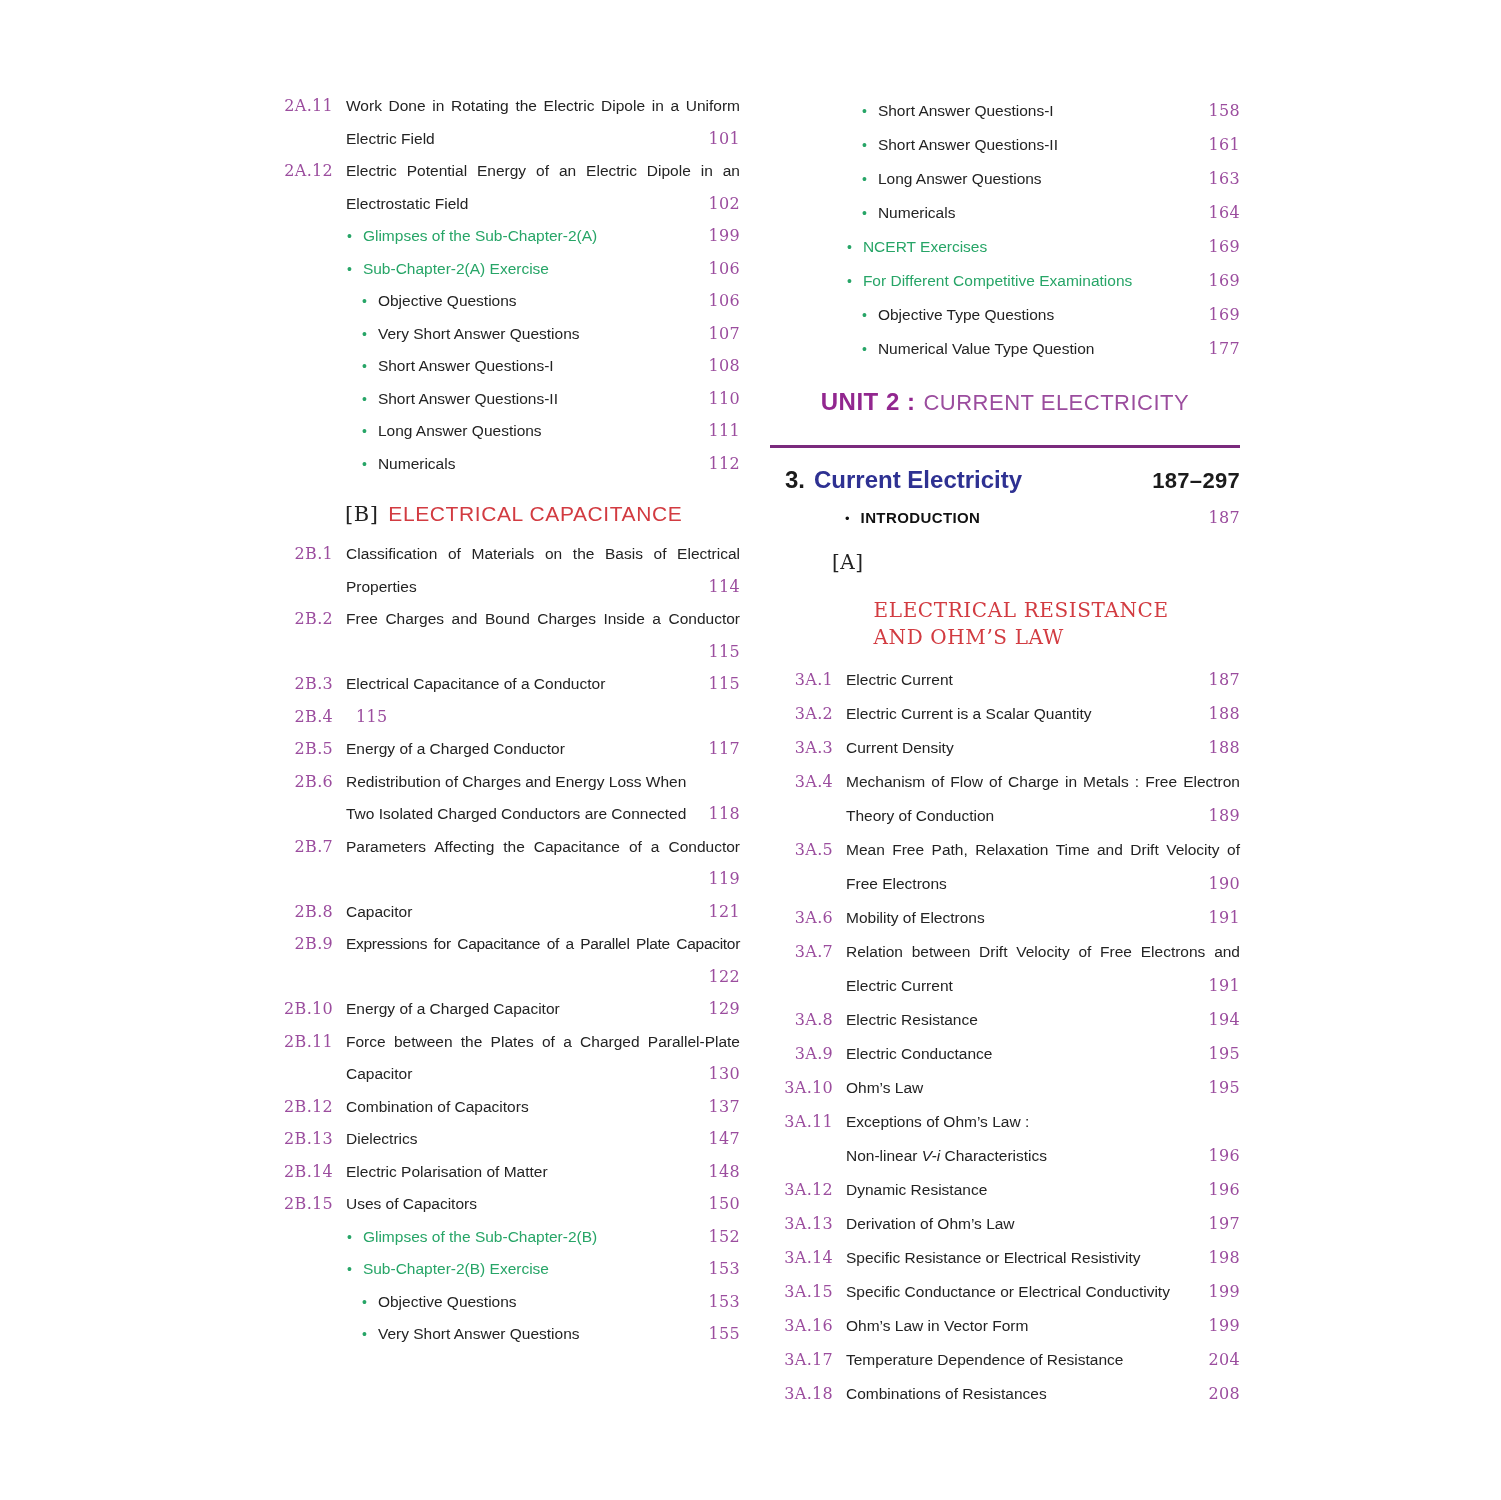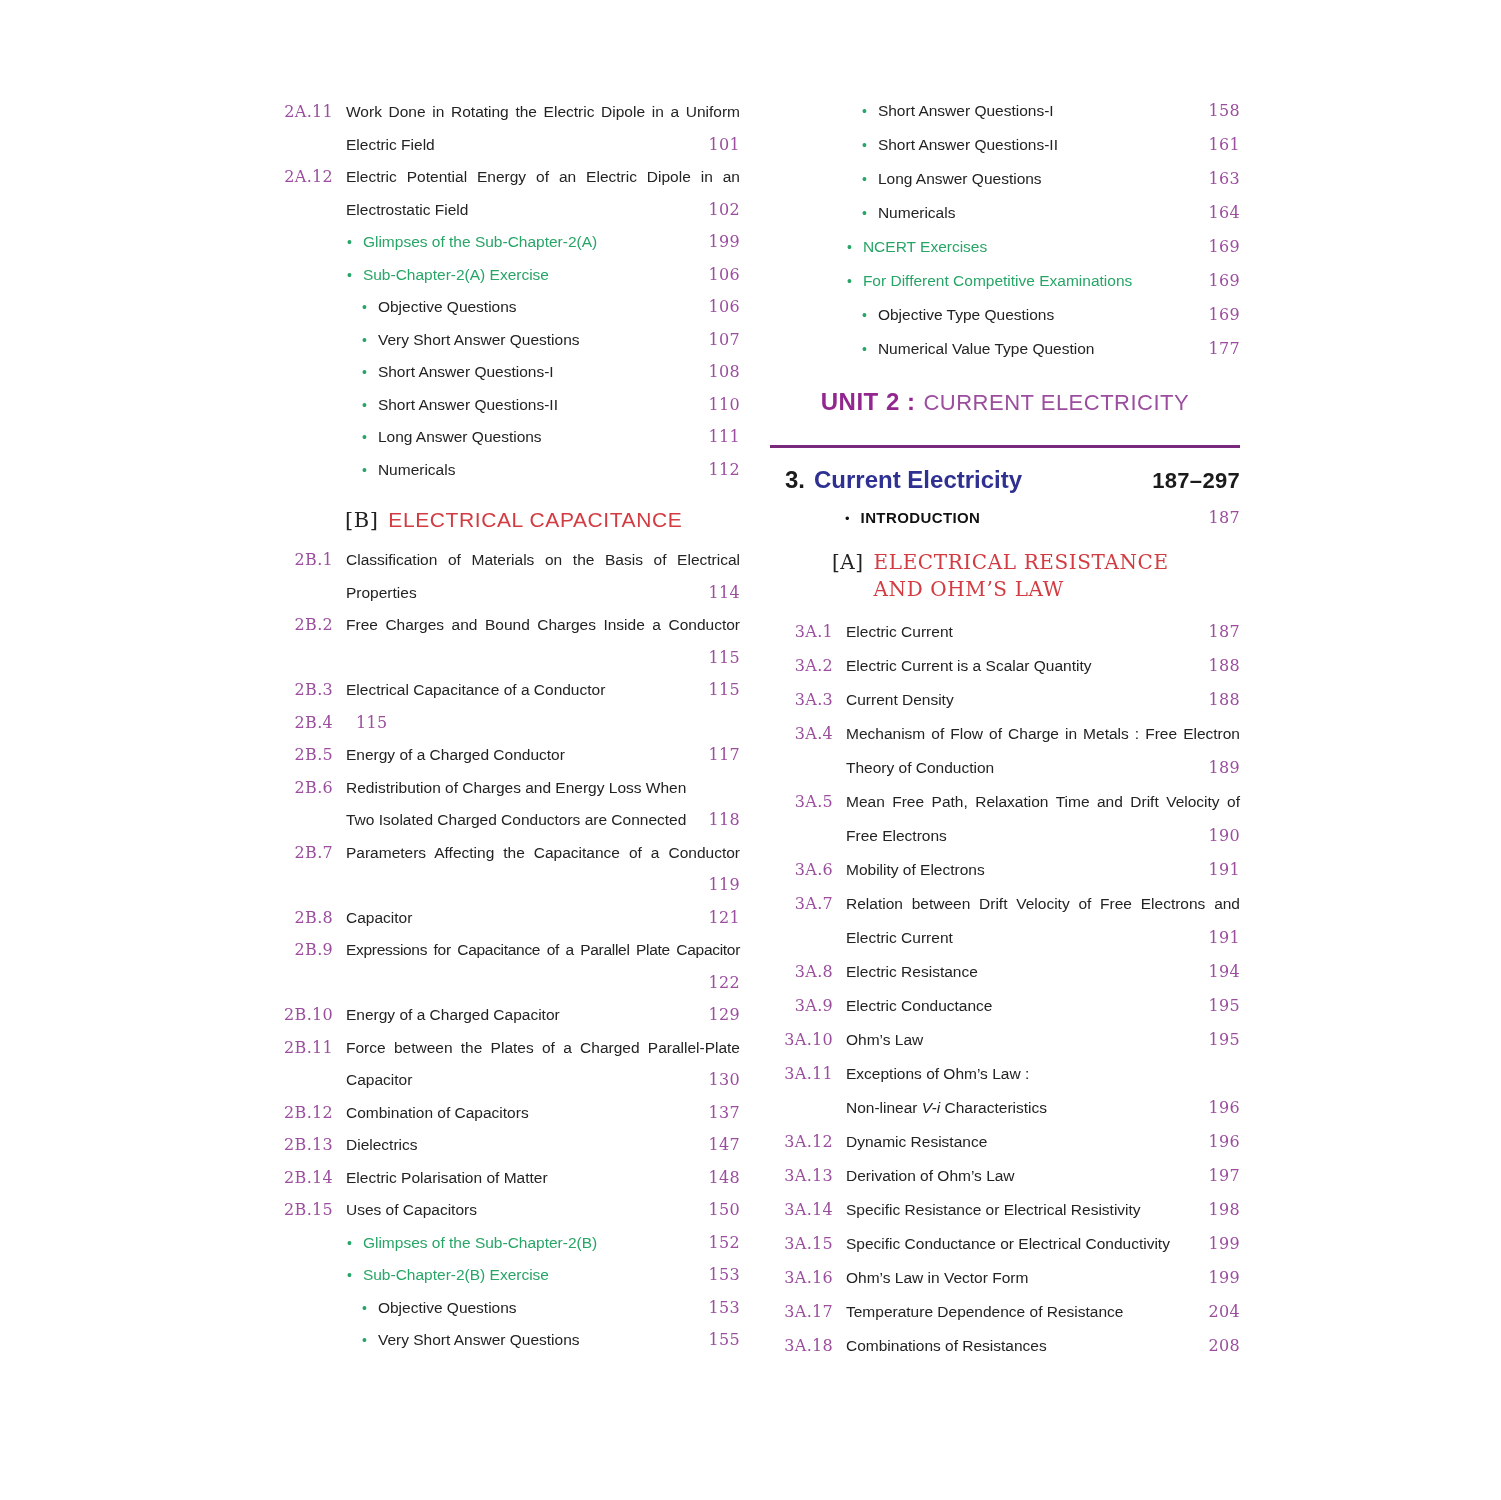--- a/index.html
+++ b/index.html
@@ -11,21 +11,21 @@
     --rule-purple:#7a2a7d;
     --ink:#232323;
   }
   html,body{margin:0;padding:0;background:#ffffff;}
   .page{
     position:relative;width:1501px;height:1500px;background:#ffffff;
     font-family:"Liberation Sans", sans-serif;color:var(--ink);
     font-size:15.5px;overflow:hidden;
   }
   .col{position:absolute;}
-  .col.left{left:270px;top:96px;width:470px;}
+  .col.left{left:270px;top:90px;width:470px;}
   .col.right{left:770px;top:94px;width:470px;}
 
   .row{display:flex;align-items:baseline;line-height:32.5px;}
   .col.right .row{line-height:34px;}
 
   .serif{font-family:"DejaVu Serif", serif;color:var(--purple);letter-spacing:.3px;font-size:16px;}
   .num{flex:0 0 63px;text-align:right;padding-right:13px;white-space:nowrap;}
   .txt{flex:1;}
   .pg{margin-left:10px;white-space:nowrap;}
   .txtwrap{flex:1;display:block;min-width:0;}
@@ -54,21 +54,21 @@
   .ch-num{font-weight:bold;font-size:24px;color:#1b1b1b;}
   .ch-title{font-weight:bold;font-size:24px;color:var(--indigo);margin-left:9px;flex:1;}
   .ch-pages{font-weight:bold;font-size:22px;color:#1b1b1b;letter-spacing:.3px;text-align:center;}
 
   .intro-row{display:flex;align-items:baseline;padding-left:75px;line-height:33px;}
   .intro-row .blt{color:#111111;font-size:13px;}
   .intro-txt{font-weight:bold;font-size:15px;letter-spacing:.4px;color:#111111;flex:1;}
 
   .a-sec{display:flex;margin:14px 0 12px;line-height:27px;}
   .a-sec .pfx{color:#222222;font-size:20px;padding-left:62px;letter-spacing:.5px;flex:0 0 auto;font-family:"DejaVu Serif", serif;}
-  .a-sec .httl{display:block;margin-left:10px;color:var(--red);font-size:20px;letter-spacing:.6px;font-family:"DejaVu Serif", serif;}
+  .a-sec .httl{display:block;margin-left:10px;color:var(--red);font-size:20px;letter-spacing:.6px;font-family:"DejaVu Serif", serif;margin-top:48px;}
   .hline{display:block;}
   .pfx{font-family:"DejaVu Serif", serif;}
 </style>
 </head>
 <body>
 
 <div class="page">
 
   <div class="col left">
   <div class="row n2 j">

